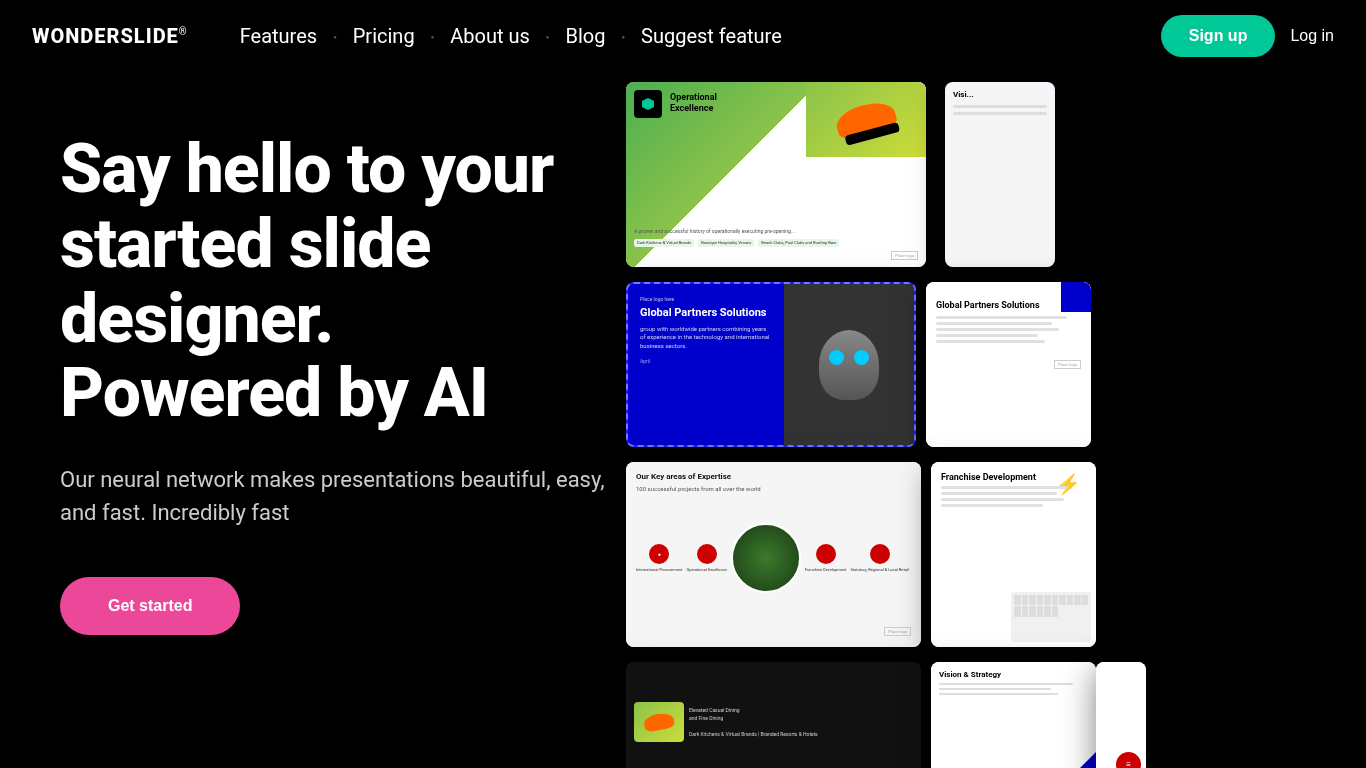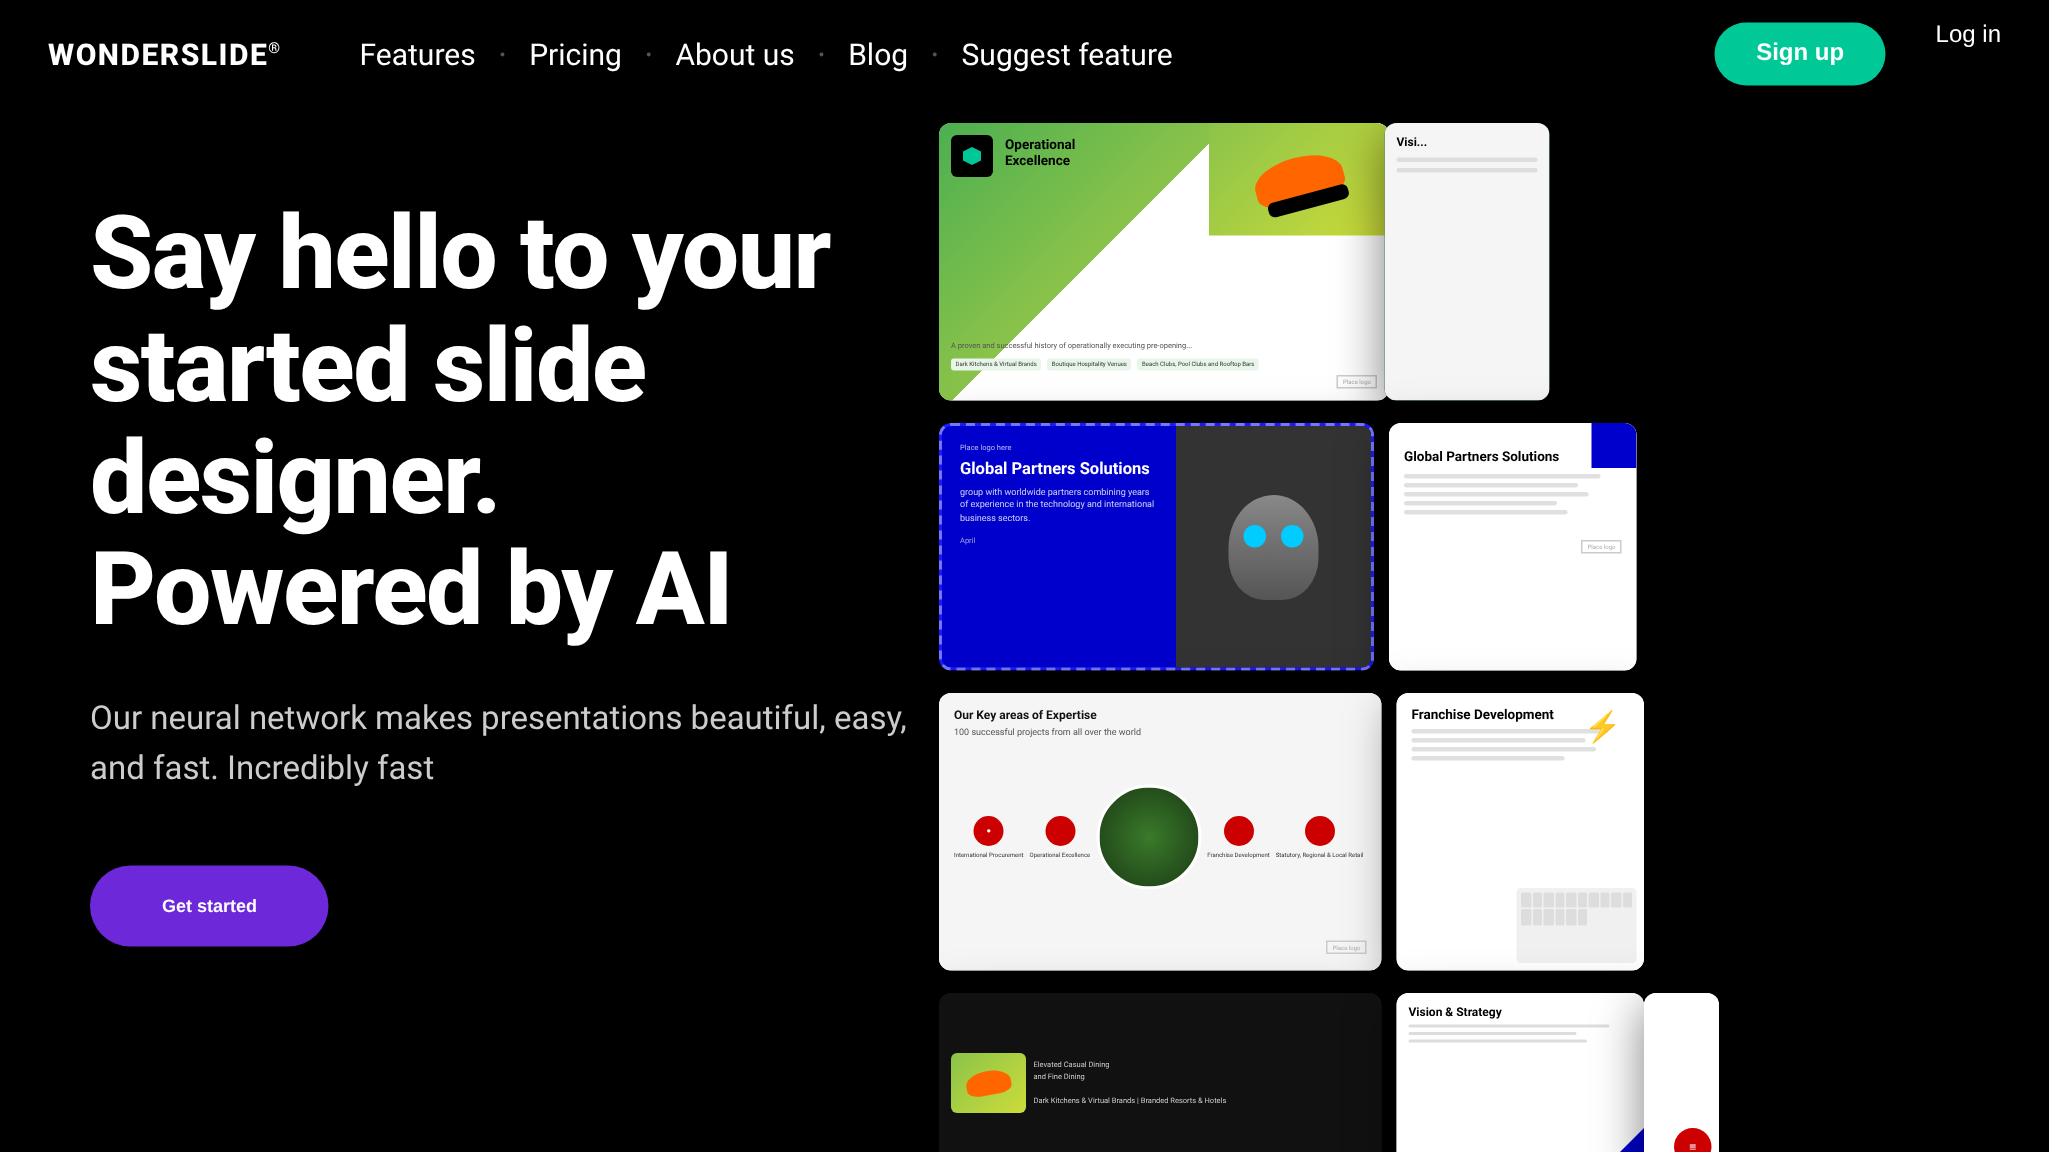--- a/index.html
+++ b/index.html
@@ -47,22 +47,22 @@
       cursor: pointer;
       padding: 0 4px;
     }
     .nav-dot {
       color: #555;
       margin: 0 12px;
       font-size: 6px;
     }
     .nav-actions {
       display: flex;
-      align-items: flex-start;
-      gap: 33px;
+      align-items: center;
+      gap: 15px;
     }
     .btn-signup {
       background: #00c896;
       color: #fff;
       border: none;
       border-radius: 50px;
       padding: 12px 28px;
       font-size: 16px;
       font-weight: 600;
       cursor: pointer;
@@ -99,26 +99,26 @@
     }
     .hero-subtitle {
       font-size: 22px;
       font-weight: 400;
       line-height: 1.5;
       color: #ccc;
       margin-bottom: 48px;
       max-width: 560px;
     }
     .btn-get-started {
-      background: #6d28d9;
+      background: #ec4899;
       color: #fff;
       border: none;
       border-radius: 50px;
       padding: 20px 48px;
-      font-size: 12px;
+      font-size: 16px;
       font-weight: 600;
       cursor: pointer;
     }
 
     
     .slide-grid {
       position: absolute;
       right: -10px;
       top: 0;
       width: 750px;
@@ -134,24 +134,24 @@
     
     .card-op-excellence {
       top: 10px;
       left: 0px;
       width: 300px;
       height: 185px;
       background: #fff;
     }
     .card-vision-partial {
       top: 10px;
-      left: 297px;
+      left: 319px;
       width: 110px;
       height: 185px;
-      background: #14532d;
+      background: #1d4ed8;
       overflow: hidden;
     }
     
     .card-global-blue {
       top: 210px;
       left: 0px;
       width: 290px;
       height: 165px;
       background: #1a1aff;
     }

